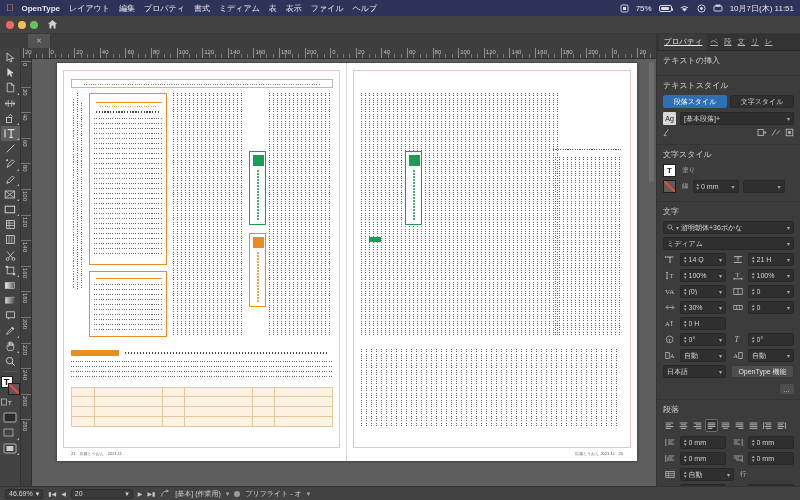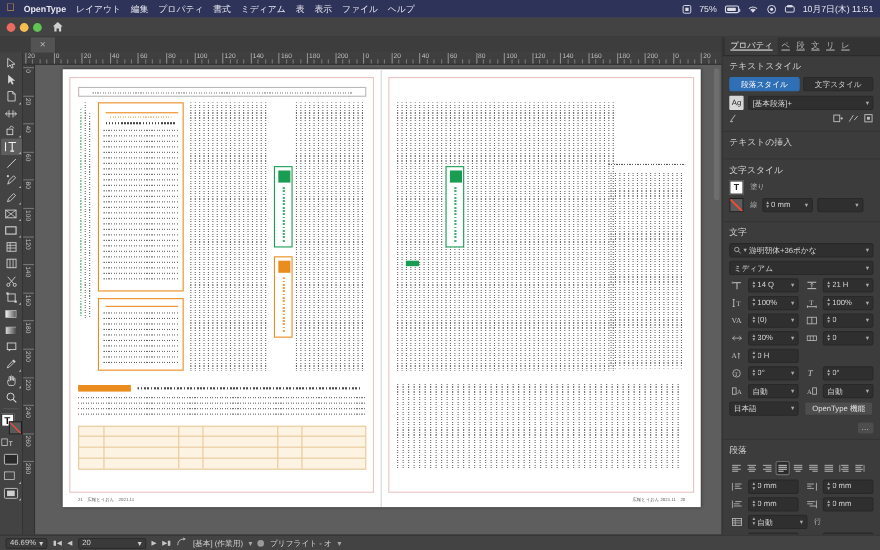--- a/index.html
+++ b/index.html
@@ -846,20 +846,24 @@
     <div class="ptabs">
       <div class="ptab active">プロパティ</div>
       <div class="ptab mini">ペ</div>
       <div class="ptab mini">段</div>
       <div class="ptab mini">文</div>
       <div class="ptab mini">リ</div>
       <div class="ptab mini">レ</div>
     </div>
 
     <div class="psec">
+      <h4>テキストの挿入</h4>
+    </div>
+
+    <div class="psec">
       <h4>テキストスタイル</h4>
       <div class="segbtns">
         <div class="segbtn on">段落スタイル</div>
         <div class="segbtn">文字スタイル</div>
       </div>
       <div class="fldrow">
         <span class="agbox">Ag</span>
         <span class="fld">
           <span class="v">[基本段落]+</span>
           <span class="cv">▾</span>
@@ -883,24 +887,20 @@
               <path d="M1 7.6 L4.8 1.6 M5.6 6.2 L8.8 2.4" stroke="#c2c2c2" stroke-width="0.8" fill="none"></path>
             </svg>
         </span>
         <span>
           <svg width="9" height="9" viewBox="0 0 9 9">
               <rect x="1.2" y="1.2" width="6.6" height="6.6" fill="none" stroke="#c2c2c2" stroke-width="0.8"></rect>
               <rect x="3.2" y="3.2" width="2.6" height="2.6" fill="#c2c2c2"></rect>
             </svg>
         </span>
       </div>
-    </div>
-
-    <div class="psec">
-      <h4>テキストの挿入</h4>
     </div>
 
     <div class="psec">
       <h4>文字スタイル</h4>
       <div class="fldrow">
         <span class="swatch-n">T</span>
         <span class="labelmini">塗り</span>
       </div>
       <div class="fldrow">
         <span class="swatch-none"></span>

